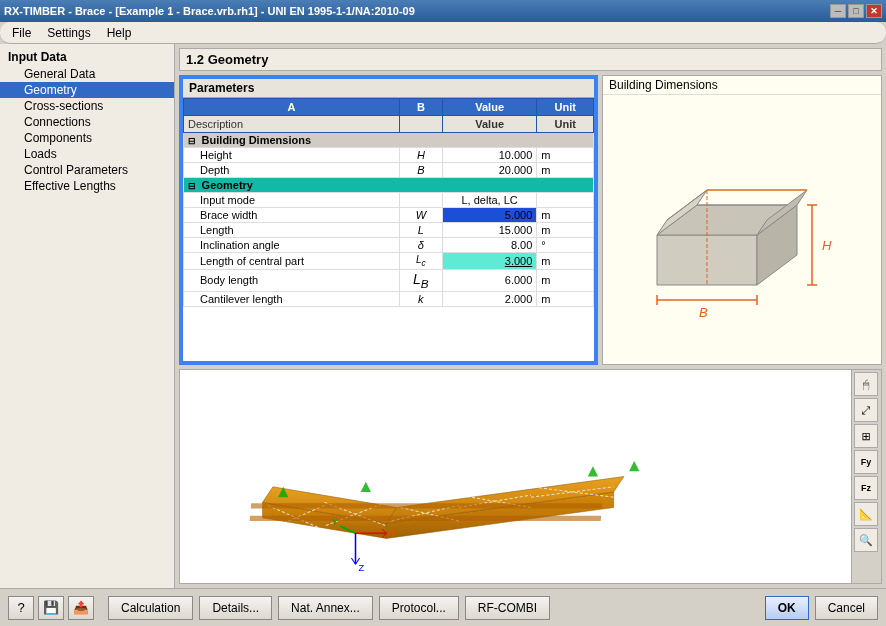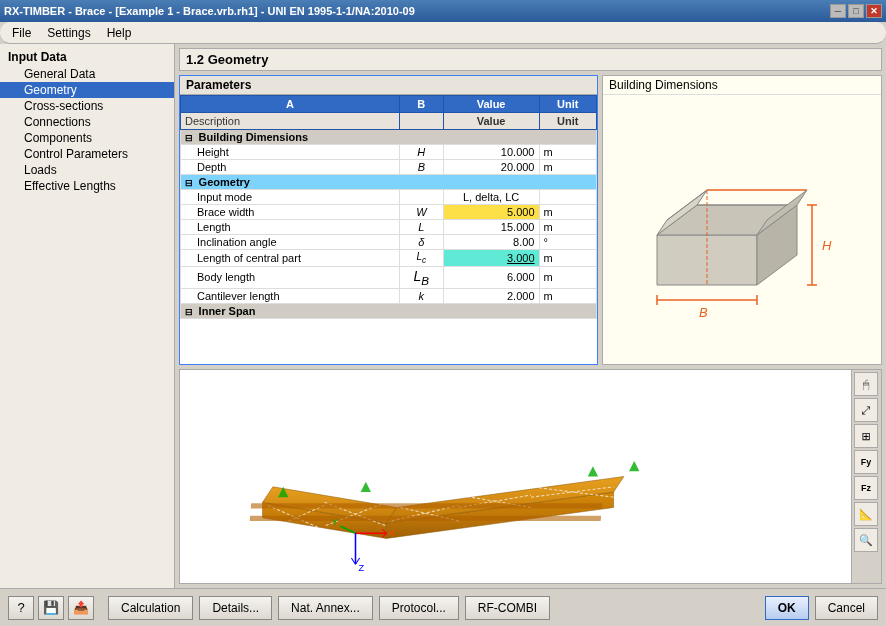--- a/index.html
+++ b/index.html
@@ -90,21 +90,21 @@
 
     
     .top-panel {
       display: flex;
       gap: 4px;
       height: 290px;
     }
 
     .params-panel {
       background: white;
-      border: 1px solid #3b82f6;
+      border: 4px solid #3b82f6;
       flex: 1;
       overflow: hidden;
       display: flex;
       flex-direction: column;
     }
     .params-title {
       background: #e8e4dc;
       padding: 2px 6px;
       font-weight: bold;
       border-bottom: 1px solid #aaa;
@@ -266,22 +266,22 @@
 
 <div class="main-container">
 
   <div class="sidebar">
     <div class="sidebar-title">Input Data</div>
     <div class="sidebar-item indent1">General Data</div>
     <div class="sidebar-item indent1 selected">Geometry</div>
     <div class="sidebar-item indent1">Cross-sections</div>
     <div class="sidebar-item indent1">Connections</div>
     <div class="sidebar-item indent1">Components</div>
+    <div class="sidebar-item indent1">Loads</div>
     <div class="sidebar-item indent1">Control Parameters</div>
-    <div class="sidebar-item indent1">Loads</div>
     <div class="sidebar-item indent1">Effective Lengths</div>
   </div>
 
   <div class="content-area">
 
     <div style="background:#f0ece4;border:1px solid #aaa;padding:3px 6px;font-size:13px;font-weight:bold;">1.2 Geometry</div>
 
     <div class="top-panel">
 
       <div class="params-panel">
@@ -323,35 +323,35 @@
                 <td class="col-d-cell">m</td>
               </tr>
               <tr>
                 <td class="col-a-cell" style="padding-left:16px;">Depth</td>
                 <td class="col-b-cell">B</td>
                 <td class="col-c-cell" style="background:#fff;cursor:text;">20.000</td>
                 <td class="col-d-cell">m</td>
               </tr>
 
               <tr class="section-header">
-                <td colspan="4" style="background:#7dd3fc;font-weight:bold;padding:1px 4px;">
+                <td colspan="4" style="background:#14b8a6;font-weight:bold;padding:1px 4px;">
                   <span class="section-toggle">⊟</span>
                   <span>Geometry</span>
                 </td>
               </tr>
               <tr>
                 <td class="col-a-cell" style="padding-left:16px;">Input mode</td>
                 <td class="col-b-cell"></td>
                 <td class="col-c-cell" style="text-align:center;">L, delta, LC</td>
                 <td class="col-d-cell"></td>
               </tr>
               <tr>
                 <td class="col-a-cell" style="padding-left:16px;">Brace width</td>
                 <td class="col-b-cell">W</td>
-                <td class="col-c-cell" style="background:#fde047;cursor:text;">5.000</td>
+                <td class="col-c-cell" style="background:#1d4ed8;cursor:text;">5.000</td>
                 <td class="col-d-cell">m</td>
               </tr>
               <tr>
                 <td class="col-a-cell" style="padding-left:16px;">Length</td>
                 <td class="col-b-cell">L</td>
                 <td class="col-c-cell" style="background:#fff;cursor:text;">15.000</td>
                 <td class="col-d-cell">m</td>
               </tr>
               <tr>
                 <td class="col-a-cell" style="padding-left:16px;">Inclination angle</td>
@@ -371,26 +371,20 @@
                 <td class="col-c-cell" style="background:#fff;cursor:text;">6.000</td>
                 <td class="col-d-cell">m</td>
               </tr>
               <tr>
                 <td class="col-a-cell" style="padding-left:16px;">Cantilever length</td>
                 <td class="col-b-cell">k</td>
                 <td class="col-c-cell" style="background:#fff;cursor:text;text-align:right;">2.000</td>
                 <td class="col-d-cell">m</td>
               </tr>
 
-              <tr class="section-header">
-                <td colspan="4" style="background:#d0ccc4;font-weight:bold;padding:1px 4px;">
-                  <span class="section-toggle">⊟</span>
-                  <span>Inner Span</span>
-                </td>
-              </tr>
             </tbody>
           </table>
         </div>
       </div>
 
       <div class="building-panel">
         <div class="building-title">Building Dimensions</div>
         <div class="building-diagram">
           <svg width="250" height="210" viewBox="0 0 250 210">
 

